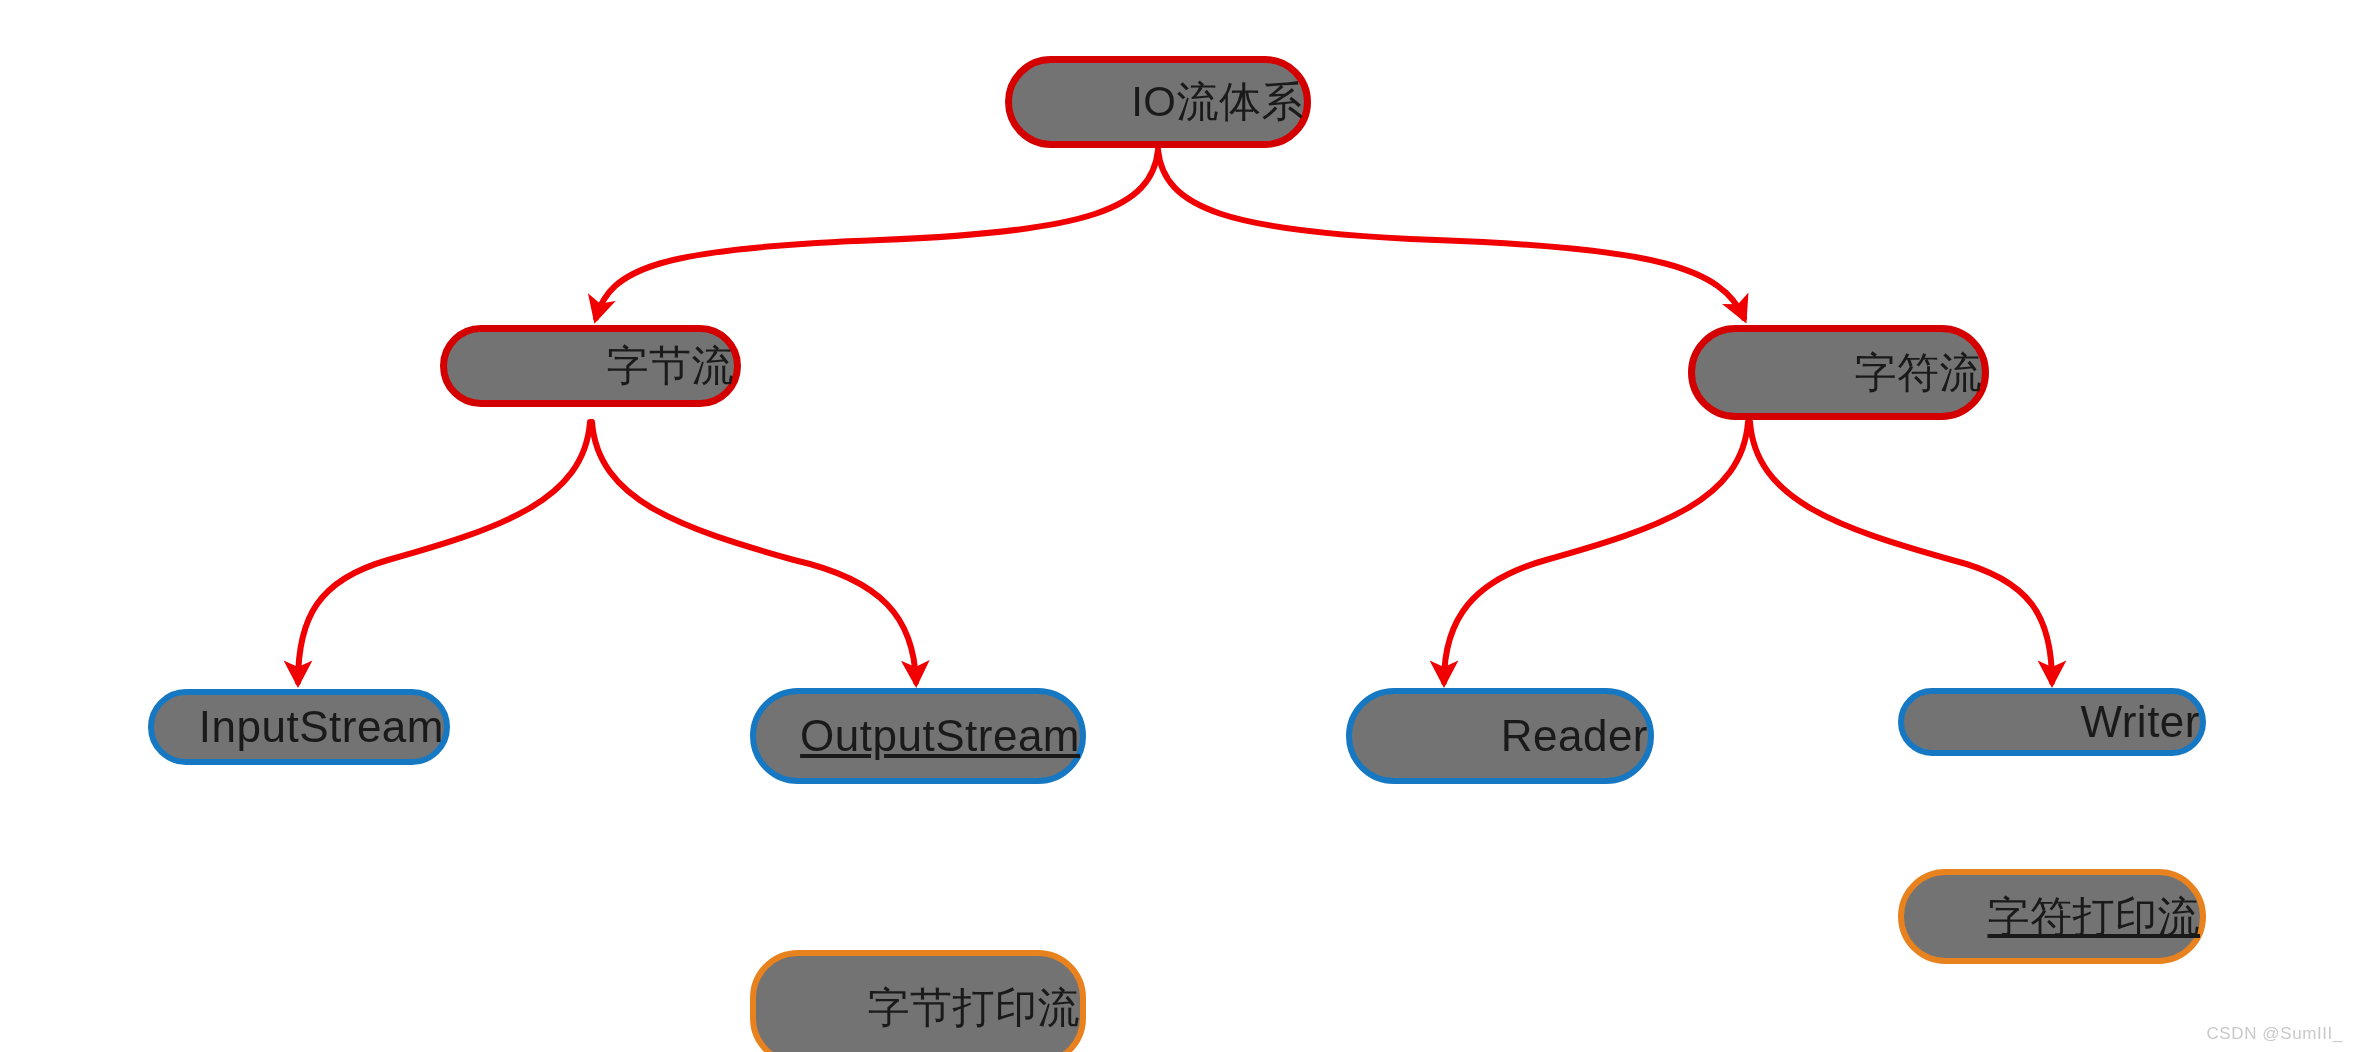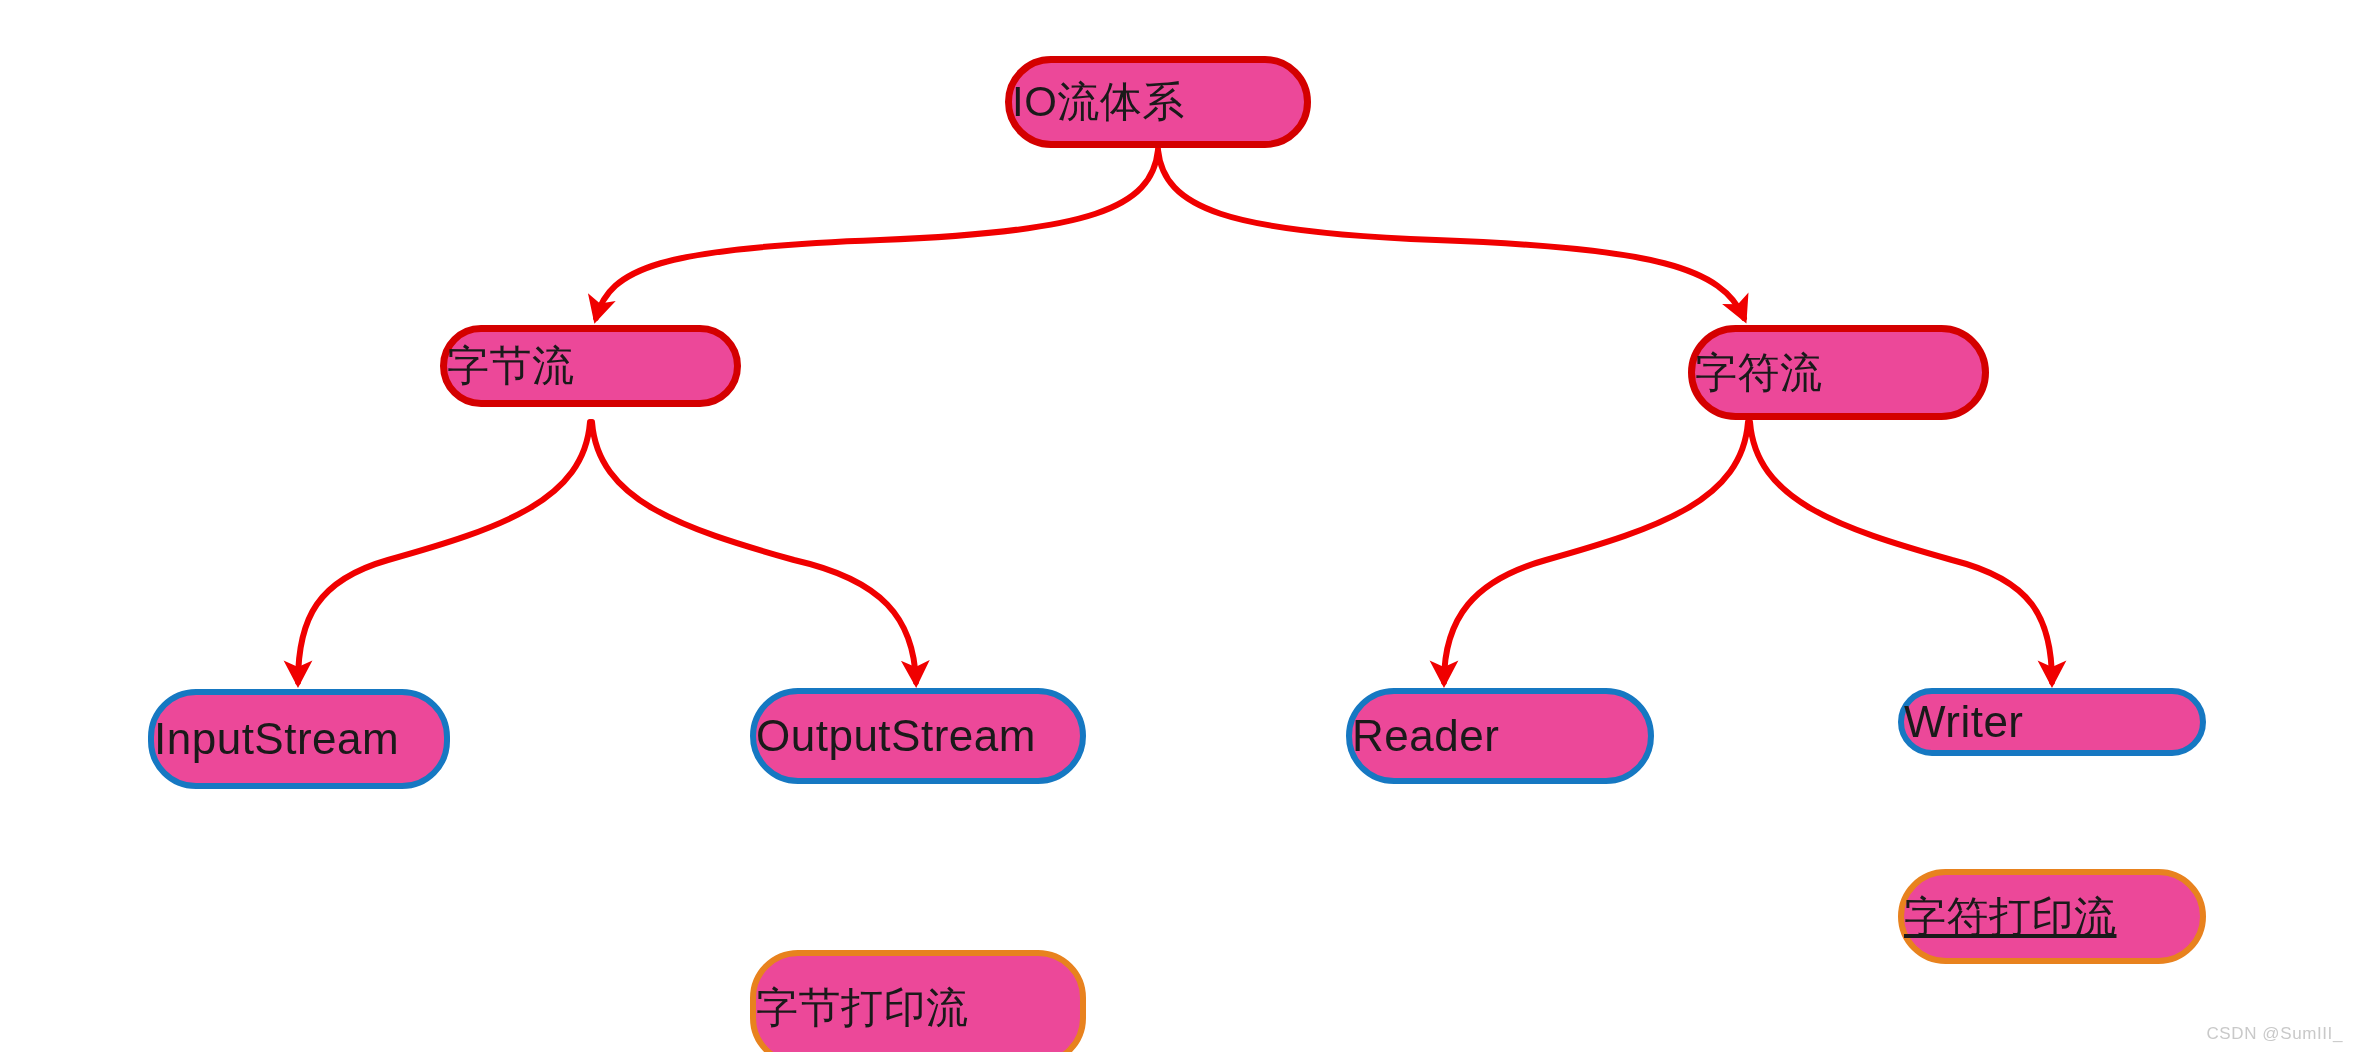--- a/index.html
+++ b/index.html
@@ -23,22 +23,22 @@
     top: 0;
     width: 2357px;
     height: 1052px;
     pointer-events: none;
   }
   .node {
     position: absolute;
     box-sizing: border-box;
     display: flex;
     align-items: center;
-    justify-content: flex-start;
-    background: #ec4899;
+    justify-content: flex-end;
+    background: #737373;
     border-style: solid;
     text-align: center;
     white-space: nowrap;
     color: #1a1a1a;
   }
   .node .label {
     display: block;
     line-height: 1;
     letter-spacing: 0.5px;
   }
@@ -97,24 +97,24 @@
   <div id="nodes">
       <div class="node node-red" style="left: 1005px; top: 56px; width: 306px; height: 92px;">
         <span class="label label-cjk">IO流体系</span>
       </div>
       <div class="node node-red" style="left: 440px; top: 325px; width: 301px; height: 82px;">
         <span class="label label-cjk">字节流</span>
       </div>
       <div class="node node-red" style="left: 1688px; top: 325px; width: 301px; height: 95px;">
         <span class="label label-cjk">字符流</span>
       </div>
-      <div class="node node-blue" style="left: 148px; top: 689px; width: 302px; height: 100px;">
+      <div class="node node-blue" style="left: 148px; top: 689px; width: 302px; height: 76px;">
         <span class="label label-latin">InputStream</span>
       </div>
-      <div class="node node-blue" style="left: 750px; top: 688px; width: 336px; height: 96px;">
+      <div class="node node-blue" style="left: 750px; top: 688px; width: 336px; height: 96px; text-decoration: underline;">
         <span class="label label-latin">OutputStream</span>
       </div>
       <div class="node node-blue" style="left: 1346px; top: 688px; width: 308px; height: 96px;">
         <span class="label label-latin">Reader</span>
       </div>
       <div class="node node-blue" style="left: 1898px; top: 688px; width: 308px; height: 68px;">
         <span class="label label-latin">Writer</span>
       </div>
       <div class="node node-orange" style="left: 750px; top: 950px; width: 336px; height: 116px;">
         <span class="label label-cjk">字节打印流</span>

